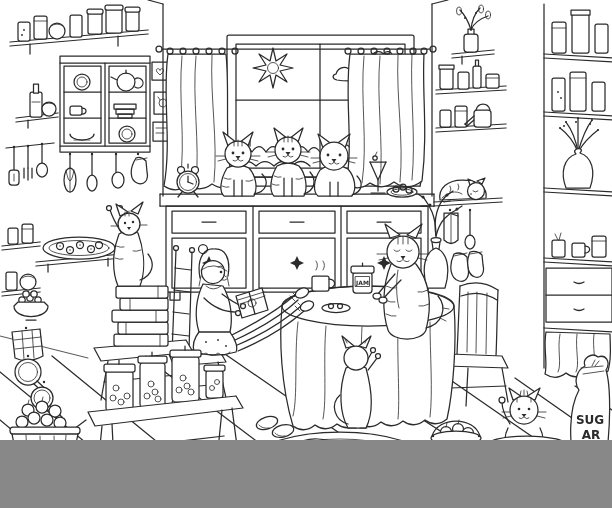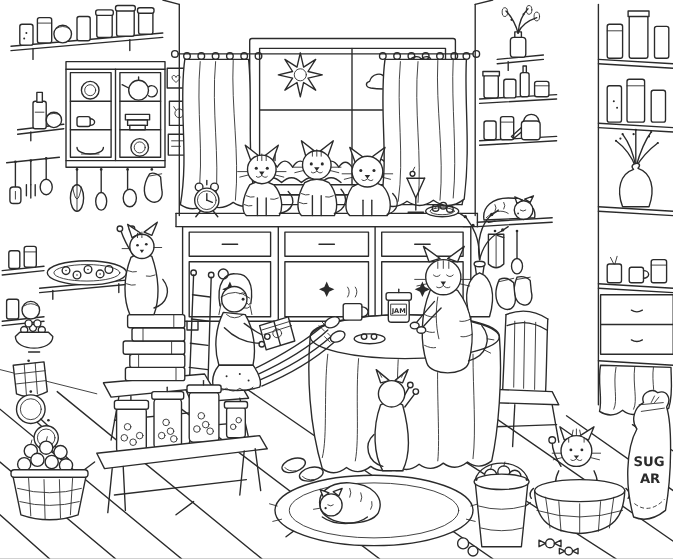--- a/index.html
+++ b/index.html
@@ -1,18 +1,18 @@
 <!DOCTYPE html>
 <html><head>
 <meta charset="utf-8">
 <style>
   :root { --line:#2b2b2b; --bg:#ffffff; }
   html,body { margin:0; padding:0; background:#888; }
   .page {
-    width:612px; height:508px; background:var(--bg);
+    width:612px; height:440px; background:var(--bg);
     position:relative; overflow:hidden; margin:0 auto;
     font-family:"DejaVu Sans", sans-serif;
   }
   svg { display:block; }
   svg path, svg rect, svg circle, svg ellipse, svg line, svg polygon, svg polyline {
     fill:none; stroke:var(--line); stroke-width:1.25;
     stroke-linecap:round; stroke-linejoin:round;
   }
   svg .o { fill:#ffffff; }
   svg .f { fill:var(--line); stroke:none; }

